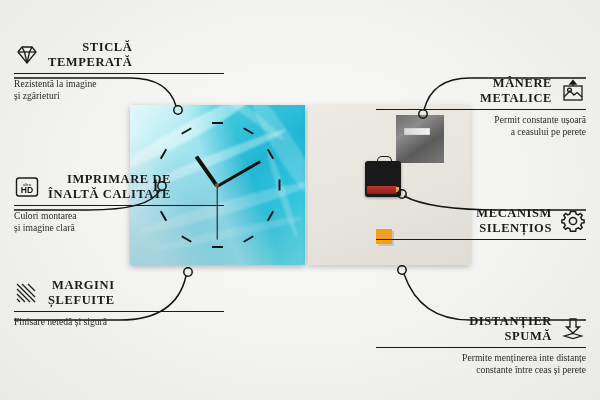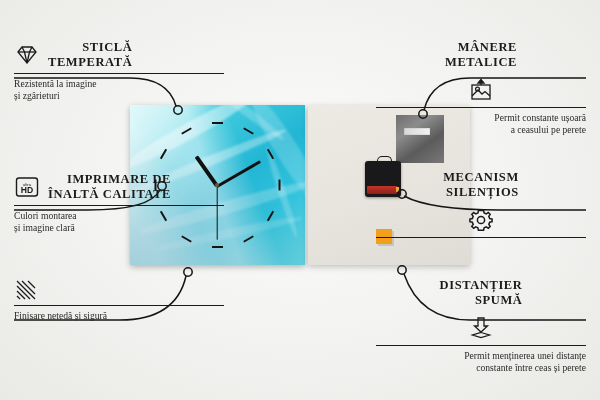--- a/index.html
+++ b/index.html
@@ -86,21 +86,21 @@
   .co-head{display:flex;align-items:center;gap:8px;}
   .co-title{
     font-weight:bold;font-size:12.5px;letter-spacing:.6px;color:#1b1b1b;
     line-height:1.18;text-transform:uppercase;
   }
   .co-rule{height:1.4px;background:#1b1b1b;margin:3px 0 4px;}
   .co-sub{font-size:9.6px;color:#2a2a2a;line-height:1.3;}
   .left .co-head{justify-content:flex-start;}
   .left .co-title{text-align:right;}
   .left .co-sub{text-align:left;}
-  .right .co-head{justify-content:flex-end;flex-direction:column;}
+  .right .co-head{justify-content:flex-end;flex-direction:row;margin-top:36px;}
   .right .co-title{text-align:right;}
   .right .co-sub{text-align:right;}
   .icon{width:26px;height:24px;flex:0 0 26px;display:block;}
   .icon svg{display:block;width:26px;height:24px;}
 
   .c-glass{left:14px;top:40px;}
   .c-print{left:14px;top:172px;}
   .c-edge{left:14px;top:278px;}
   .c-hook{left:376px;top:40px;width:210px;}
   .c-mech{left:376px;top:170px;width:210px;}
@@ -229,20 +229,24 @@
             <g stroke="#1b1b1b" stroke-width="1.25">
           <path d="M3 3 L21 21"></path>
               <path d="M3 8 L16 21"></path>
               <path d="M3 13 L11 21"></path>
           <path d="M3 18 L6 21"></path>
               <path d="M8 3 L21 16"></path>
               <path d="M14 3 L21 10"></path>
         </g>
           </svg>
       </span>
+      <span class="co-title">
+        <span>MARGINI</span><br>
+        <span>ȘLEFUITE</span>
+      </span>
     </div>
     <div class="co-rule"></div>
     <div class="co-sub">
       <span>Finisare netedă și sigură</span>
     </div>
   </div>
 
   <div class="callout right c-hook">
     <div class="co-head">
       <span class="co-title">
@@ -296,18 +300,18 @@
         <svg viewBox="0 0 26 24">
             <g fill="none" stroke="#1b1b1b" stroke-width="1.3">
           <path d="M10 2 L16 2 L16 10 L19.5 10 L13 16 L6.5 10 L10 10 Z"></path>
           <path d="M13 16.5 L21.5 19 L13 21.5 L4.5 19 Z"></path>
         </g>
           </svg>
       </span>
     </div>
     <div class="co-rule"></div>
     <div class="co-sub">
-      <span>Permit menținerea unei distanțe</span><br>
+      <span>Permite menținerea inte distanțe</span><br>
       <span>constante între ceas și perete</span>
     </div>
   </div>
 
 </div>
 
 </body></html>

